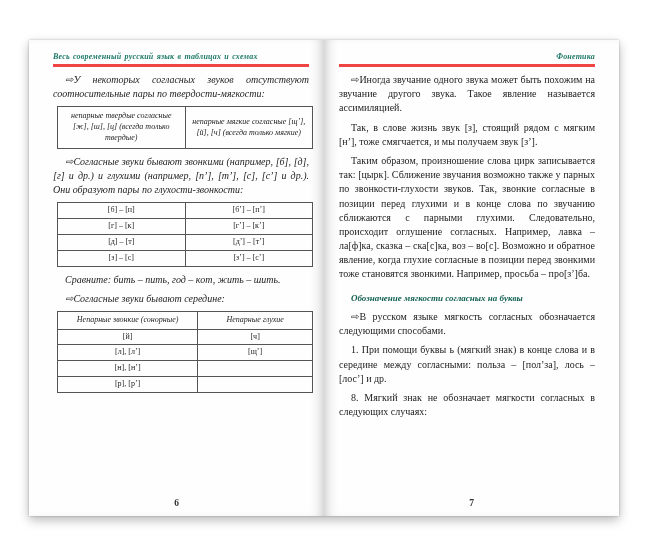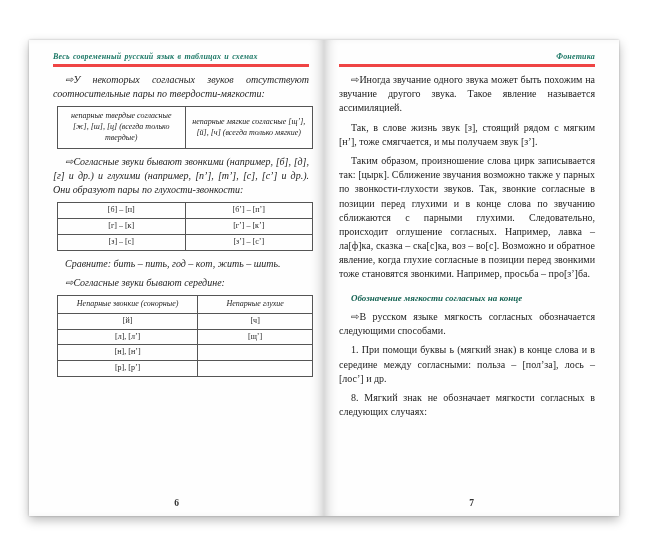--- a/index.html
+++ b/index.html
@@ -75,20 +75,24 @@
         <tbody>
             <tr>
           <td style="width:50%">[б] – [п]</td>
           <td>[б’] – [п’]</td>
         </tr>
         <tr>
           <td>[г] – [к]</td>
           <td>[г’] – [к’]</td>
         </tr>
         <tr>
+          <td>[д] – [т]</td>
+          <td>[д’] – [т’]</td>
+        </tr>
+        <tr>
           <td>[з] – [с]</td>
           <td>[з’] – [с’]</td>
         </tr>
       </tbody>
         </table>
 
       <p class="para italic">Сравните: бить – пить, год – кот, жить – шить.</p>
       <p class="para italic">⇨Согласные звуки бывают середине:</p>
 
       <table class="tbl-unpaired">
@@ -119,21 +123,21 @@
       <div class="page-number">6</div>
     </div>
 
     <div class="page page-right">
       <div class="running-head right">Фонетика</div>
 
       <p class="para">⇨Иногда звучание одного звука может быть похожим на звучание другого звука. Такое явление называется ассимиляцией.</p>
       <p class="para">Так, в слове жизнь звук [з], стоящий рядом с мягким [н’], тоже смягчается, и мы получаем звук [з’].</p>
       <p class="para">Таким образом, произношение слова цирк записывается так: [цырк]. Сближение звучания возможно также у парных по звонкости-глухости звуков. Так, звонкие согласные в позиции перед глухими и в конце слова по звучанию сближаются с парными глухими. Следовательно, происходит оглушение согласных. Например, лавка – ла[ф]ка, сказка – ска[с]ка, воз – во[с]. Возможно и обратное явление, когда глухие согласные в позиции перед звонкими тоже становятся звонкими. Например, просьба – про[з’]ба.</p>
 
-      <div class="section-heading">Обозначение мягкости согласных на конце</div>
+      <div class="section-heading">Обозначение мягкости согласных на буквы</div>
 
       <p class="para">⇨В русском языке мягкость согласных обозначается следующими способами.</p>
       <p class="para">1. При помощи буквы ь (мягкий знак) в конце слова и в середине между согласными: польза – [пол’за], лось – [лос’] и др.</p>
       <p class="para">8. Мягкий знак не обозначает мягкости согласных в следующих случаях:</p>
 
       <div class="page-number">7</div>
     </div>
 
   </div>
 </div>

